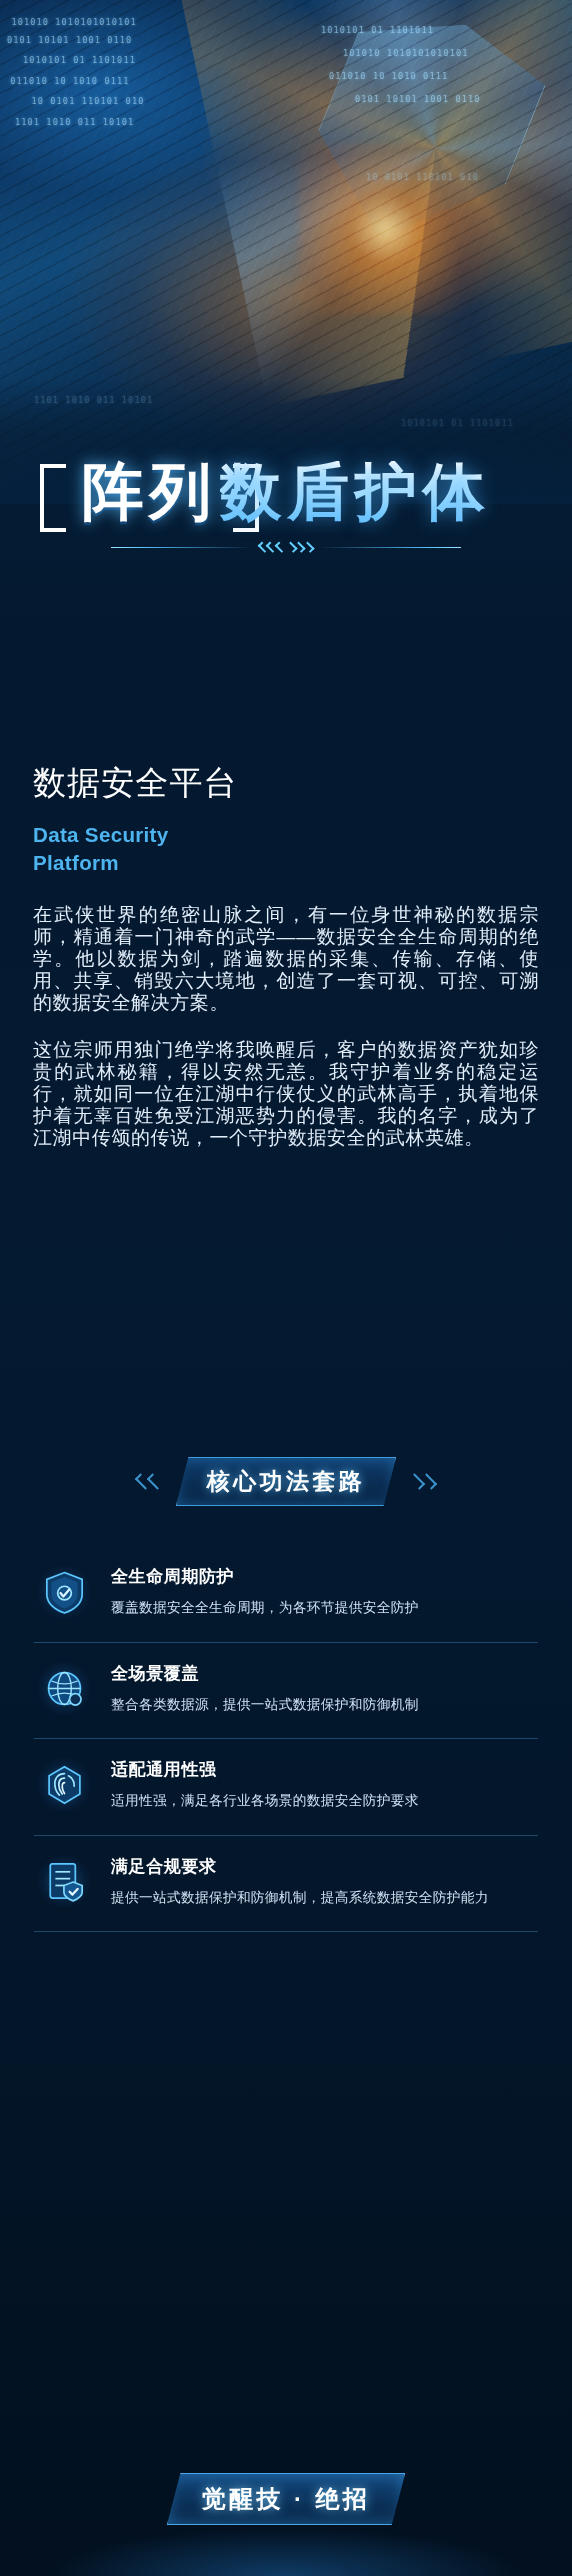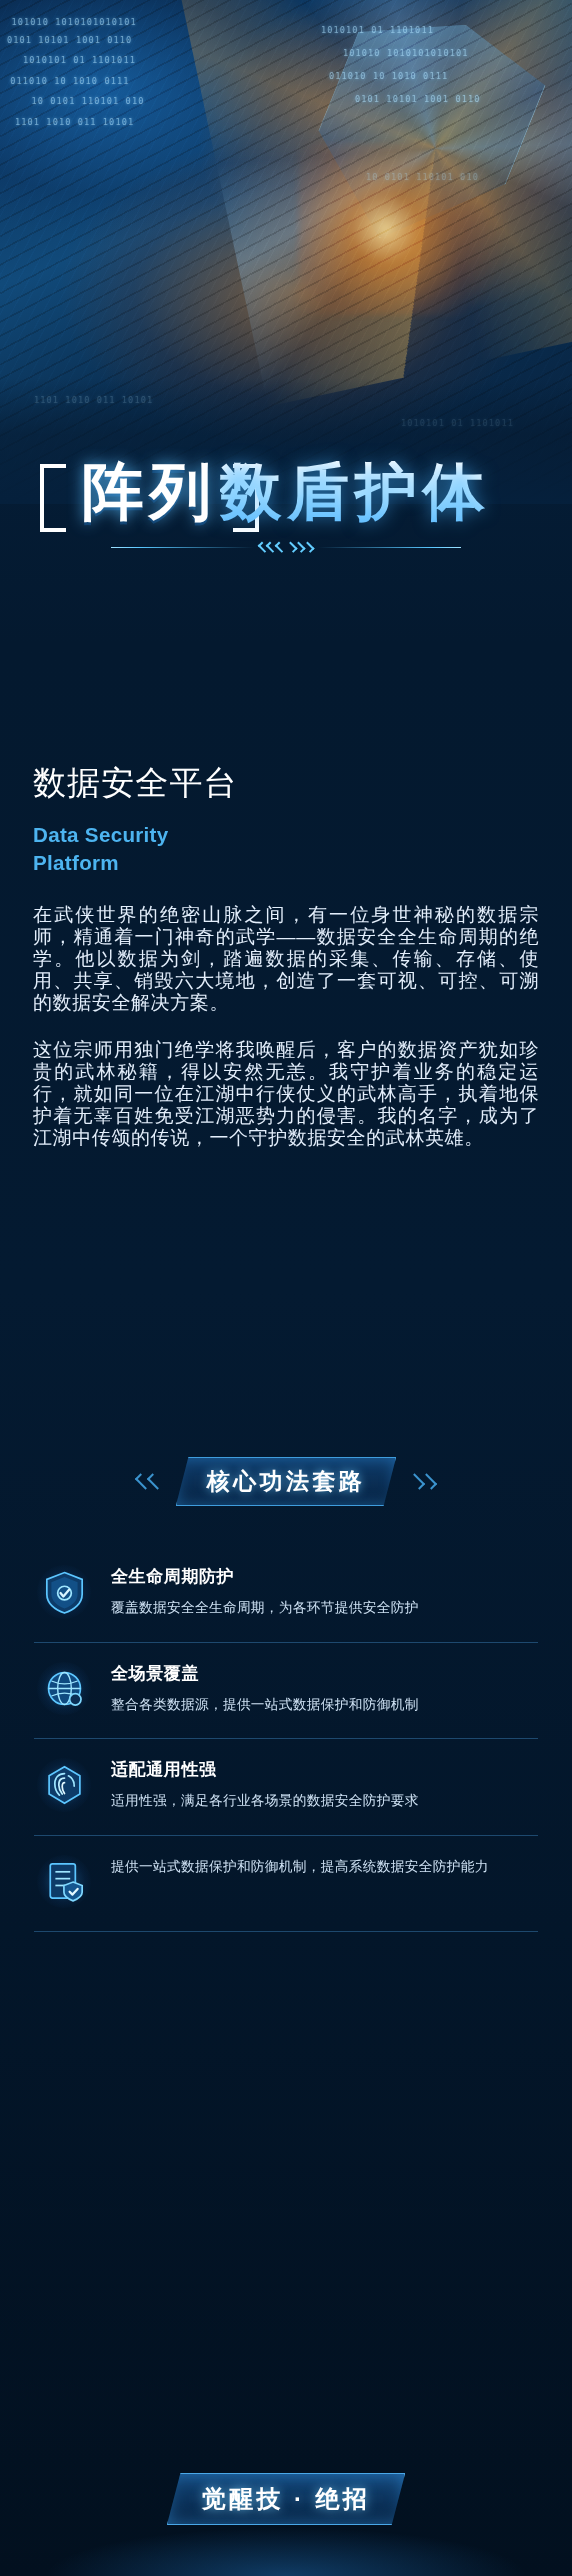--- a/index.html
+++ b/index.html
@@ -399,20 +399,21 @@
         <svg width="49" height="49" viewBox="0 0 86 86">
           <rect x="18" y="12" width="44" height="60" rx="4" fill="#0d3b68" stroke="#5cc6ff" stroke-width="3"></rect>
           <line x1="27" y1="26" x2="53" y2="26" stroke="#9fe6ff" stroke-width="3"></line>
           <line x1="27" y1="38" x2="53" y2="38" stroke="#9fe6ff" stroke-width="3"></line>
           <line x1="27" y1="50" x2="44" y2="50" stroke="#9fe6ff" stroke-width="3"></line>
           <path d="M58 44 L74 50 L74 62 C74 69 66 74 58 77 C50 74 42 69 42 62 L42 50 Z" fill="#14568f" stroke="#7fd8ff" stroke-width="3"></path>
           <path d="M52 61 L57 66 L66 56" fill="none" stroke="#e3f8ff" stroke-width="4" stroke-linecap="round" stroke-linejoin="round"></path>
         </svg>
       </div>
       <div class="f-body">
+        <div class="f-title">满足合规要求</div>
         <div class="f-desc">提供一站式数据保护和防御机制，提高系统数据安全防护能力</div>
       </div>
     </div>
 
   </div>
 
   <div class="bottom-banner">
     <div class="bottom-box">
       <div class="bottom-text">觉醒技 · 绝招</div>
     </div>

